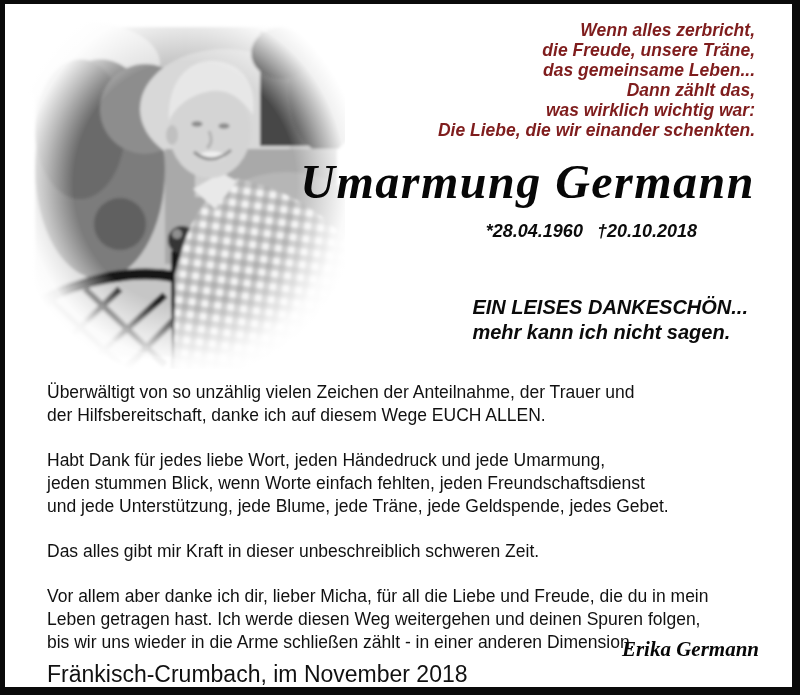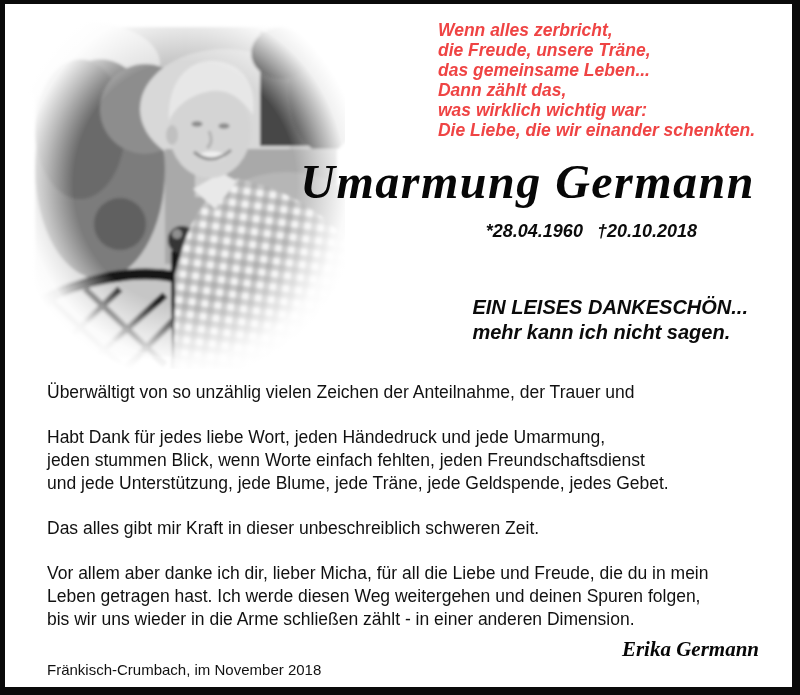--- a/index.html
+++ b/index.html
@@ -14,24 +14,24 @@
     overflow:hidden;
     font-family:"Liberation Sans","DejaVu Sans",sans-serif;
     color:#0d0d0d;
   }
   .photo{
     position:absolute;left:20px;top:15px;width:320px;height:350px;
   }
   .photo svg{display:block;width:100%;height:100%;}
   .epigraph{
     position:absolute;top:16px;right:37px;
-    text-align:left;
+    text-align:right;
     font-size:17.5px;line-height:20px;
     font-weight:700;font-style:italic;
-    color:#ef4444;
+    color:#7f1d1d;
   }
   .name{
     position:absolute;top:150px;right:37px;margin:0;
     font-family:"Liberation Serif","DejaVu Serif",serif;
     font-weight:700;font-style:italic;
     font-size:48px;line-height:56px;letter-spacing:1.5px;
     color:#070707;white-space:nowrap;
   }
   .dates{
     position:absolute;top:217px;right:95px;
@@ -54,21 +54,21 @@
   .bodytext p{margin:0 17px 22px 0;}
   .bl{white-space:nowrap;}
   .signature{
     position:absolute;top:633px;right:33px;
     font-family:Liberation Serif, serif;
     font-weight:700;font-style:italic;
     font-size:21px;white-space:nowrap;color:#070707;
   }
   .placedate{
     position:absolute;left:42px;top:657px;
-    font-size:15px;color:#111111;white-space:nowrap;
+    font-size:23px;color:#111111;white-space:nowrap;
   }
 </style>
 </head>
 <body>
 
 <div class="page">
 
   <div class="photo" role="img" aria-label="Black-and-white vignette portrait of a smiling gray-haired man in a checkered shirt sitting on a garden bench">
     <svg viewBox="0 0 320 350" xmlns="http://www.w3.org/2000/svg" aria-hidden="true">
       <defs>
@@ -156,20 +156,21 @@
   </div>
 
   <div class="thanks">
     <div>EIN LEISES DANKESCHÖN...</div>
     <div>mehr kann ich nicht sagen.</div>
   </div>
 
   <div class="bodytext">
     <p>
       <span class="bl" style="display:block">Überwältigt von so unzählig vielen Zeichen der Anteilnahme, der Trauer und</span>
+      <span class="bl" style="display:block">der Hilfsbereitschaft, danke ich auf diesem Wege EUCH ALLEN.</span>
     </p>
     <p>
       <span class="bl" style="display:block">Habt Dank für jedes liebe Wort, jeden Händedruck und jede Umarmung,</span>
       <span class="bl" style="display:block">jeden stummen Blick, wenn Worte einfach fehlten, jeden Freundschaftsdienst</span>
       <span class="bl" style="display:block">und jede Unterstützung, jede Blume, jede Träne, jede Geldspende, jedes Gebet.</span>
     </p>
     <p>
       <span class="bl" style="display:block">Das alles gibt mir Kraft in dieser unbeschreiblich schweren Zeit.</span>
     </p>
     <p>

